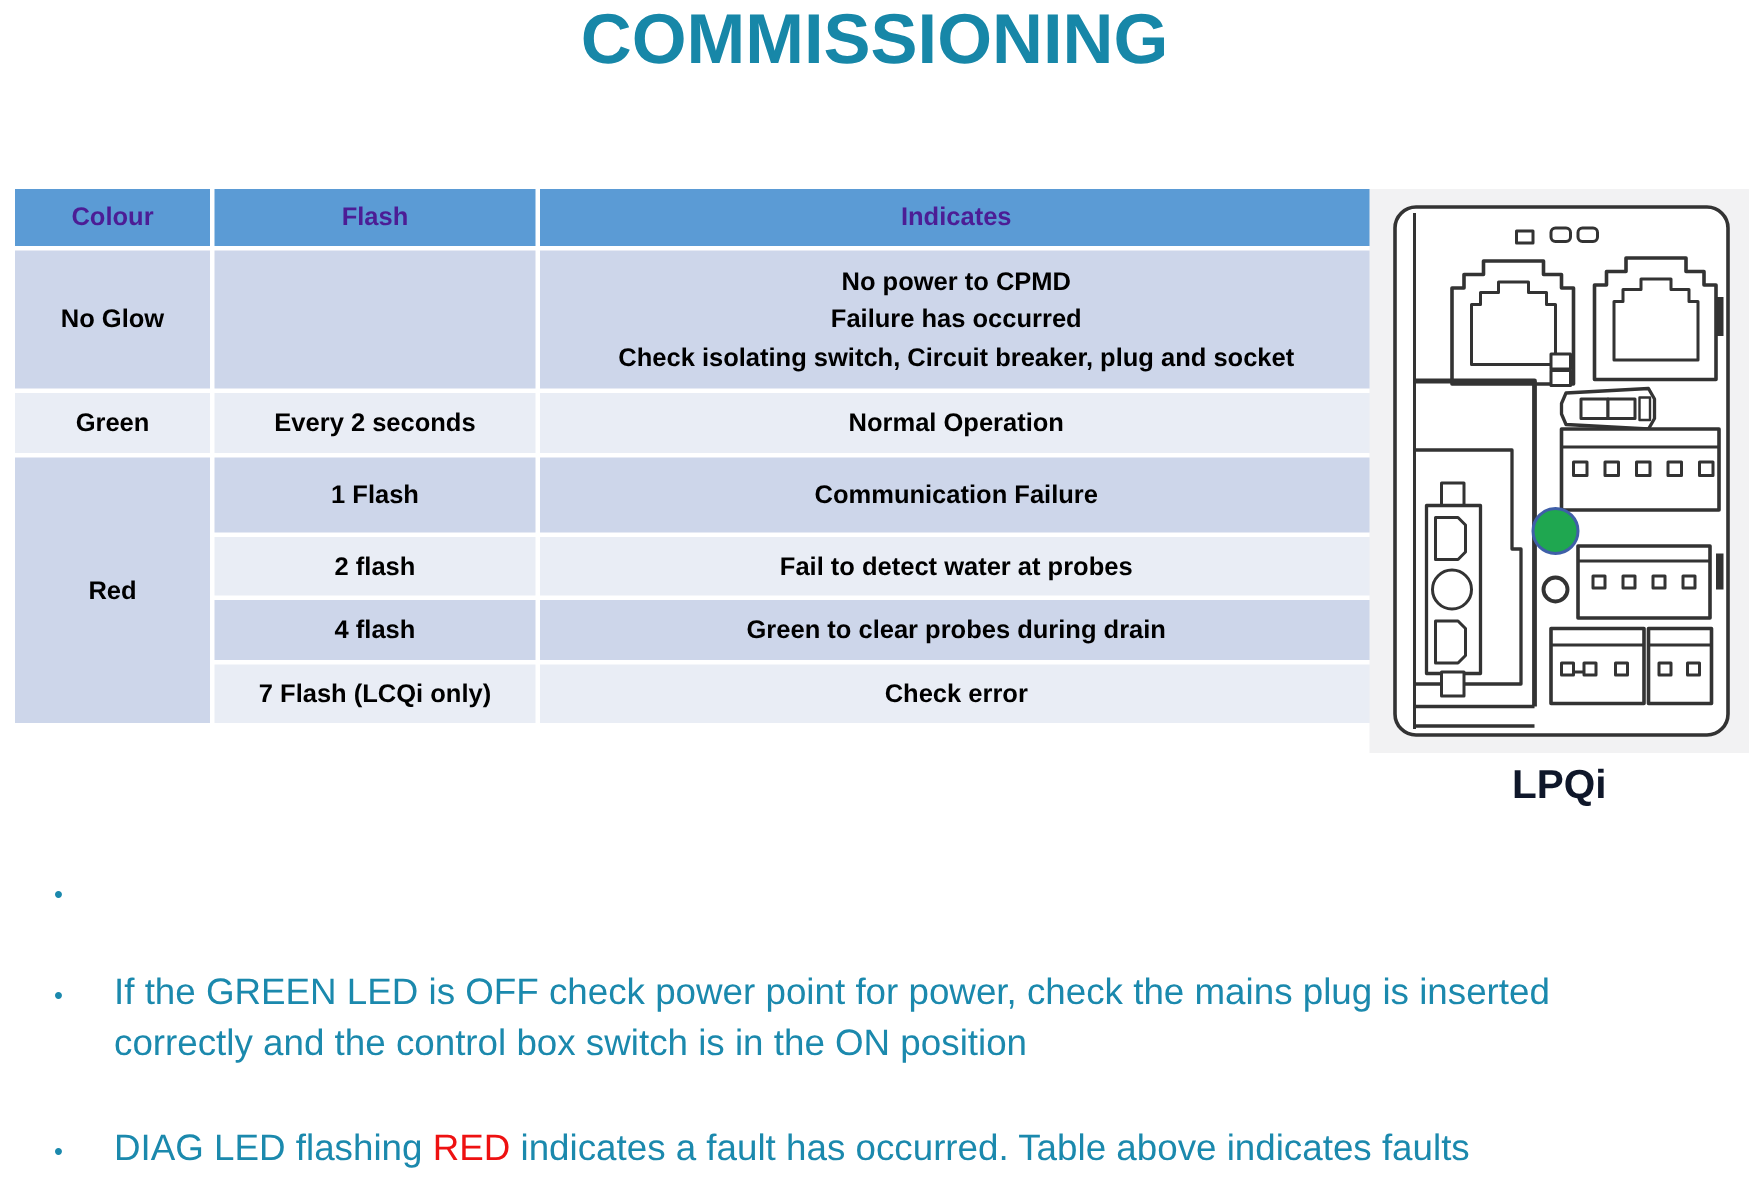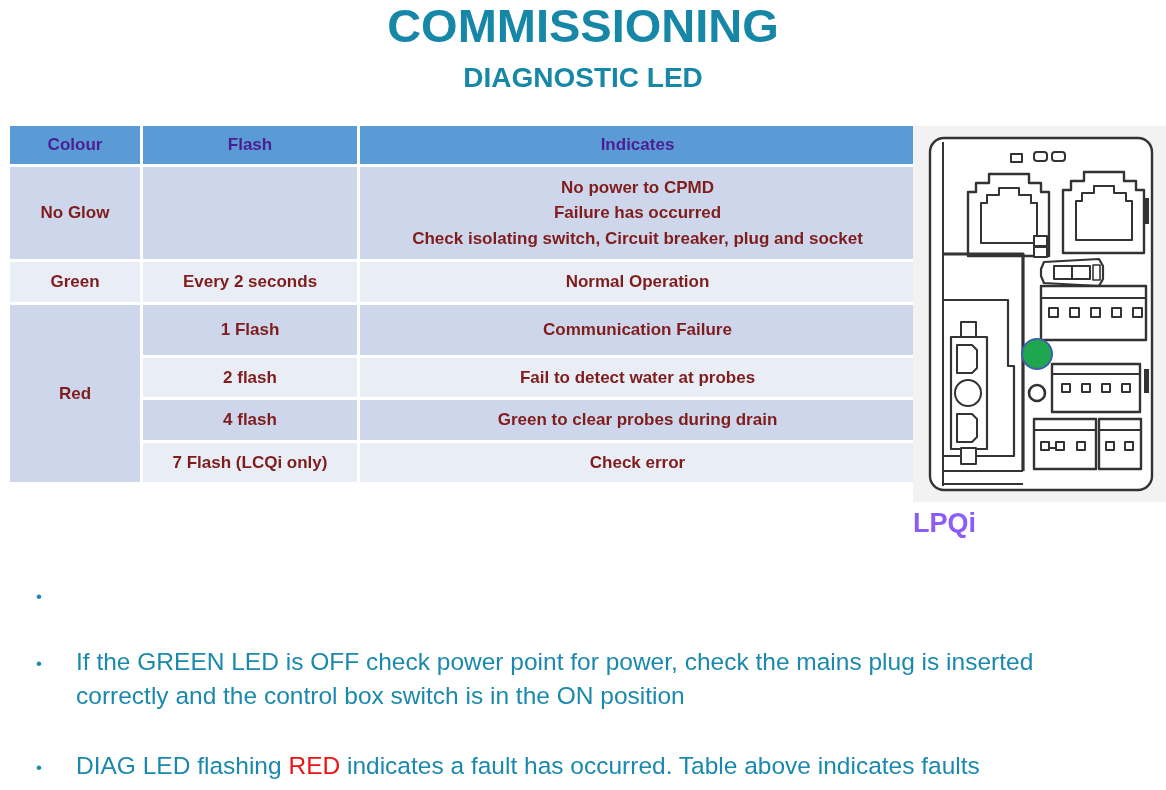--- a/index.html
+++ b/index.html
@@ -19,38 +19,38 @@
   .led-table{
     position:absolute;left:7px;top:123px;
     border-collapse:separate;border-spacing:3px;background:#ffffff;
     table-layout:fixed;width:893px;
   }
   .led-table th{
     background:#5b9bd5;color:#4c1d95;font-size:17px;font-weight:bold;
     padding:9px 4px;text-align:center;vertical-align:middle;
   }
   .led-table td{
-    font-size:17px;font-weight:bold;color:#7f1d1d;
+    font-size:17px;font-weight:bold;color:#000000;
     padding:7px 6px;text-align:center;vertical-align:middle;line-height:1.5;
   }
   .col-colour{width:122px;}
   .col-flash{width:206px;}
   .col-ind{width:547px;}
   .band-dark{background:#cdd6ea;}
   .band-light{background:#e9edf5;}
   .row-tall td{height:78px;}
   .ind-line{display:block;}
   
   .figure-panel{
     position:absolute;left:913px;top:126px;width:253px;height:376px;
     background:#f2f2f3;
   }
   .figure-caption{
-    position:absolute;left:913px;top:508px;width:253px;
-    font-size:27px;font-weight:bold;color:#8b5cf6;
+    position:absolute;left:913px;top:508px;width:253px;text-align:center;
+    font-size:27px;font-weight:bold;color:#0f172a;
   }
   
   .bullets{position:absolute;left:28px;top:578px;width:1115px;}
   .bullet{
     display:flex;align-items:flex-start;margin-bottom:37px;
     color:#1b89ad;font-size:24.5px;line-height:1.37;font-weight:normal;
   }
   .bullet .dot{
     width:40px;flex:0 0 40px;font-size:17px;padding-top:7px;color:#1b89ad;
     text-align:left;padding-left:8px;
@@ -58,21 +58,20 @@
   .bullet .btxt{max-width:985px;}
   .w-green{color:#2eb437;}
   .w-red{color:#ee1111;}
 </style>
 </head>
 <body>
 
 <div class="slide">
 
   <div class="title">COMMISSIONING</div>
-  <div class="subtitle">DIAGNOSTIC LED</div>
 
   <table class="led-table">
     <thead>
       <tr>
         <th class="col-colour">Colour</th>
         <th class="col-flash">Flash</th>
         <th class="col-ind">Indicates</th>
       </tr>
     </thead>
     <tbody>

